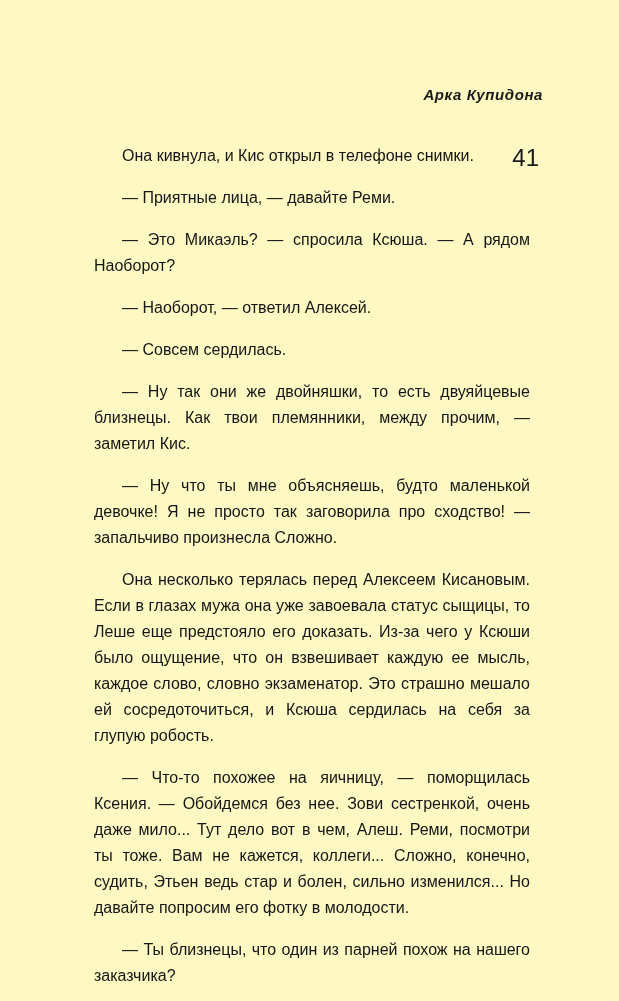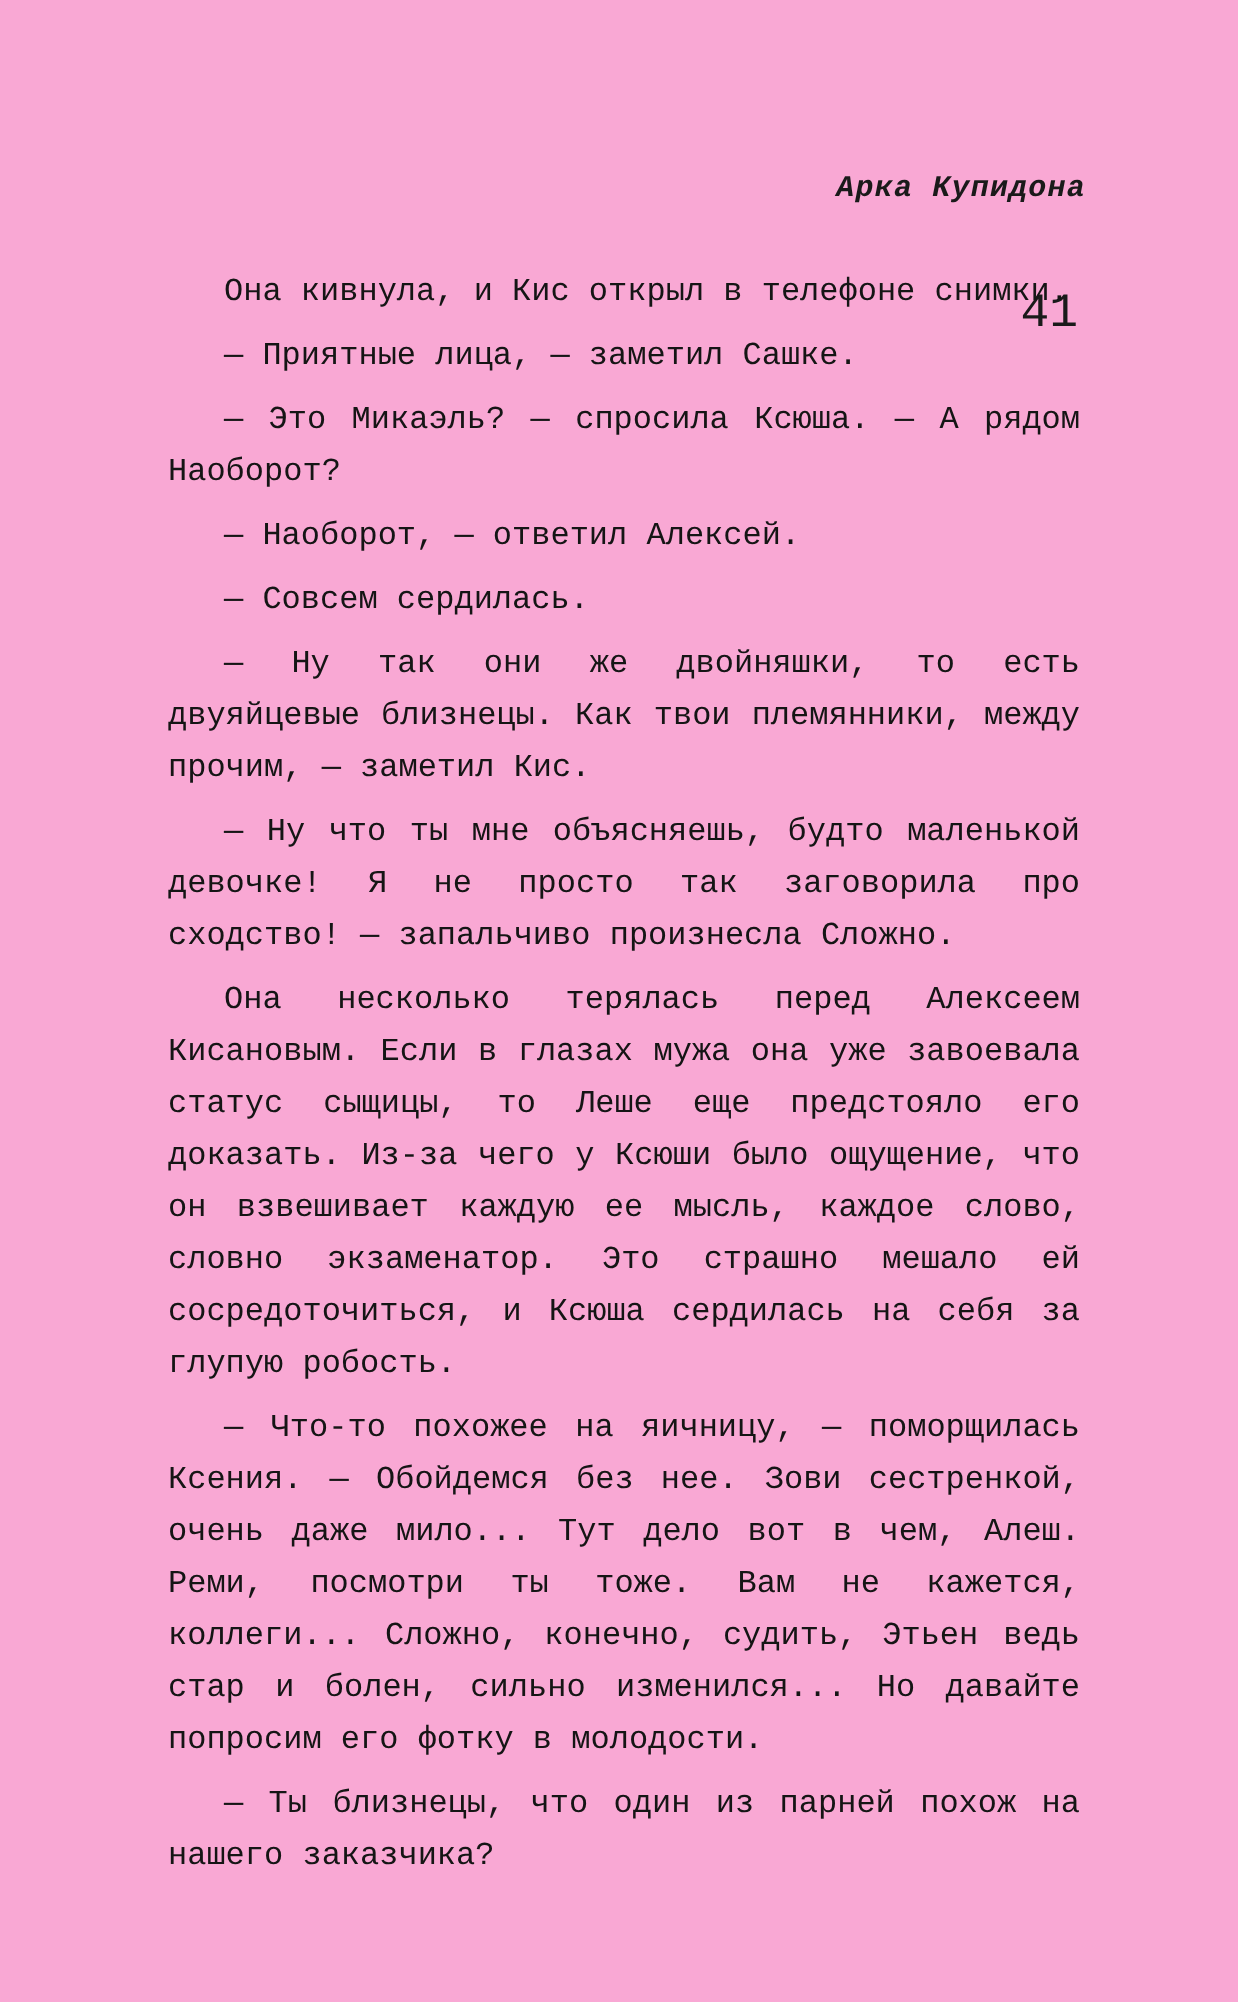--- a/index.html
+++ b/index.html
@@ -4,22 +4,22 @@
 <style>
   html, body {
     margin: 0;
     padding: 0;
     background: #ffffff;
   }
   .page {
     position: relative;
     width: 619px;
     height: 1001px;
-    background: #f9a8d4;
-    font-family: Liberation Mono, monospace;
+    background: #fef9c3;
+    font-family: Liberation Sans, sans-serif;
     color: #111111;
     overflow: hidden;
   }
   .running-title {
     position: absolute;
     top: 86px;
     right: 76px;
     font-size: 15px;
     font-style: italic;
     font-weight: bold;
@@ -37,34 +37,34 @@
     position: absolute;
     top: 127px;
     left: 78px;
     width: 468px;
     font-size: 16px;
     line-height: 26px;
     text-align: justify;
     color: #151515;
   }
   .text-block p {
-    margin: 6px;
+    margin: 16px;
     padding: 0;
     text-indent: 28px;
   }
 </style>
 </head>
 <body>
 
 <div class="page">
   <div class="running-title">Арка Купидона</div>
   <div class="page-number">41</div>
   <div class="text-block">
     <p>Она кивнула, и Кис открыл в телефоне снимки.</p>
-    <p>— Приятные лица, — заметил Сашке.</p>
+    <p>— Приятные лица, — давайте Реми.</p>
     <p>— Это Микаэль? — спросила Ксюша. — А рядом Наоборот?</p>
     <p>— Наоборот, — ответил Алексей.</p>
     <p>— Совсем сердилась.</p>
     <p>— Ну так они же двойняшки, то есть двуяйцевые близнецы. Как твои племянники, между прочим, — заметил Кис.</p>
     <p>— Ну что ты мне объясняешь, будто маленькой девочке! Я не просто так заговорила про сходство! — запальчиво произнесла Сложно.</p>
     <p>Она несколько терялась перед Алексеем Кисановым. Если в глазах мужа она уже завоевала статус сыщицы, то Леше еще предстояло его доказать. Из-за чего у Ксюши было ощущение, что он взвешивает каждую ее мысль, каждое слово, словно экзаменатор. Это страшно мешало ей сосредоточиться, и Ксюша сердилась на себя за глупую робость.</p>
     <p>— Что-то похожее на яичницу, — поморщилась Ксения. — Обойдемся без нее. Зови сестренкой, очень даже мило... Тут дело вот в чем, Алеш. Реми, посмотри ты тоже. Вам не кажется, коллеги... Сложно, конечно, судить, Этьен ведь стар и болен, сильно изменился... Но давайте попросим его фотку в молодости.</p>
     <p>— Ты близнецы, что один из парней похож на нашего заказчика?</p>
   </div>
 </div>

